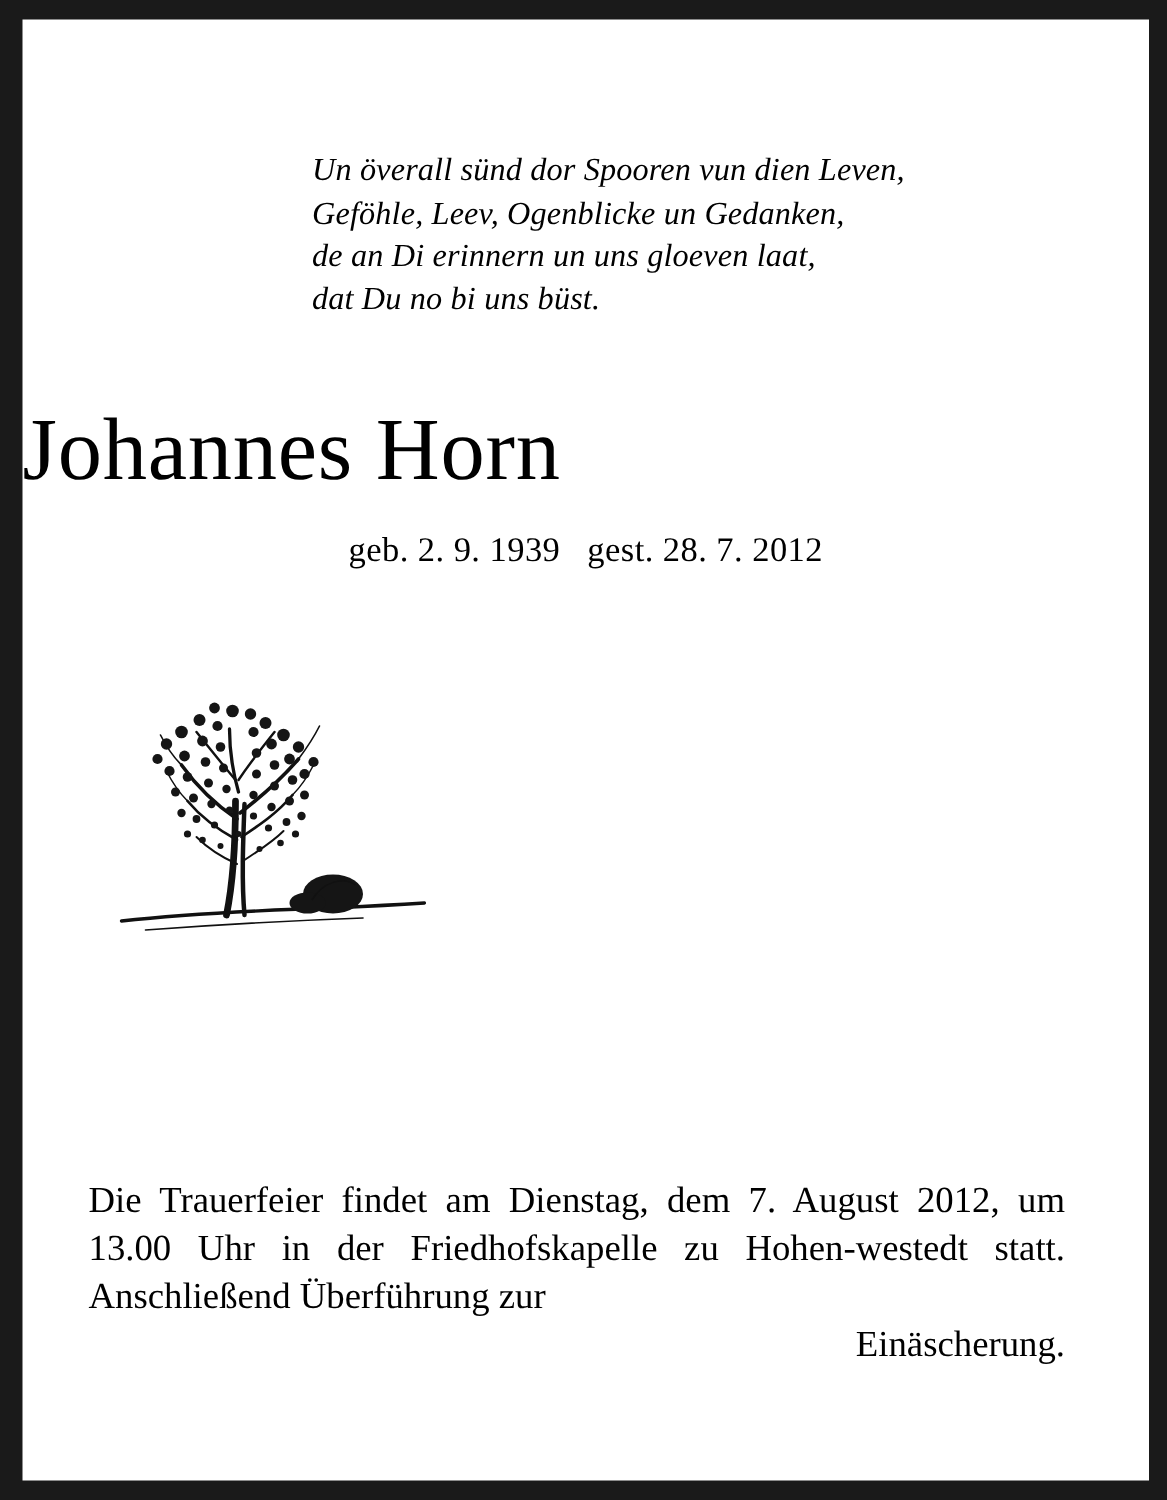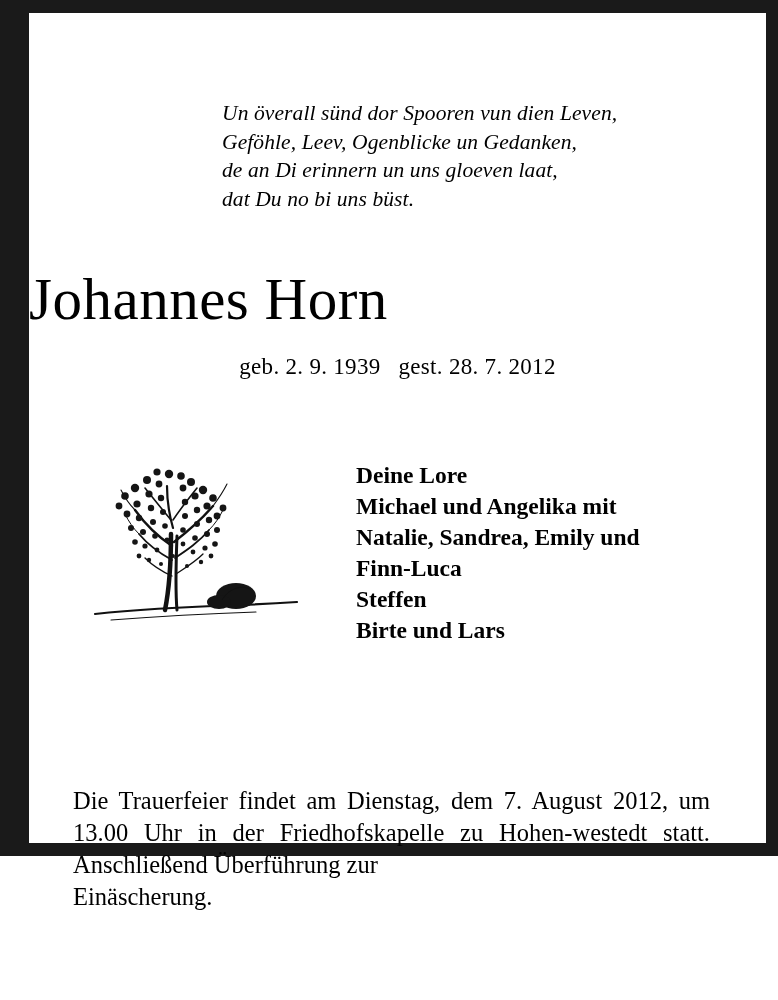--- a/index.html
+++ b/index.html
@@ -10,24 +10,24 @@
   body {
     width: 778px;
     height: 1000px;
     font-family: "Liberation Serif", serif;
     color: #000000;
     overflow: hidden;
   }
   .page {
     position: relative;
     width: 778px;
-    height: 856px;
+    height: 1000px;
     background: #1a1a1a;
     box-sizing: border-box;
-    padding: 13px 12px 13px 29px;
+    padding: 13px 12px 13px 15px;
   }
   .card {
     position: relative;
     width: 100%;
     height: 100%;
     background: #ffffff;
     box-sizing: border-box;
   }
   
   .verse {
@@ -103,45 +103,39 @@
     position: absolute;
     left: 44px;
     right: 56px;
     top: 772px;
     font-size: 24.5px;
     line-height: 32px;
     text-align: justify;
   }
   .ceremony .lastline {
     display: block;
-    text-align: left;
+    text-align: right;
   }
 </style>
 </head>
 <body>
 
 <div class="page">
   <div class="card">
 
     <div class="verse"><span>Un överall sünd dor Spooren vun dien Leven,</span>
 <span>Geföhle, Leev, Ogenblicke un Gedanken,</span>
 <span>de an Di erinnern un uns gloeven laat,</span>
 <span>dat Du no bi uns büst.</span></div>
 
     <div class="name">Johannes Horn</div>
 
     <div class="dates"><span>geb. 2. 9. 1939</span><span class="gap"></span><span>gest. 28. 7. 2012</span></div>
 
 
-    <div class="family"><span>Deine Lore</span>
-<span>Michael und Angelika mit</span>
-<span>Natalie, Sandrea, Emily und</span>
-<span>Finn-Luca</span>
-<span>Steffen</span>
-<span>Birte und Lars</span></div>
 
     <div class="tree">
       <svg width="210" height="185" viewBox="0 0 210 185" xmlns="http://www.w3.org/2000/svg">
         <g stroke="#111111" fill="none" stroke-linecap="round">
 
           <path d="M4 164 C40 160 90 157 150 155 C172 154 190 153 206 152" stroke-width="2.2"></path>
           <path d="M20 170 C60 167 110 164 165 162" stroke-width="1.1"></path>
 
           <path d="M74 160 C78 140 80 110 80 84" stroke-width="4.5"></path>
           <path d="M86 160 C84 138 85 112 86 86" stroke-width="3"></path>

